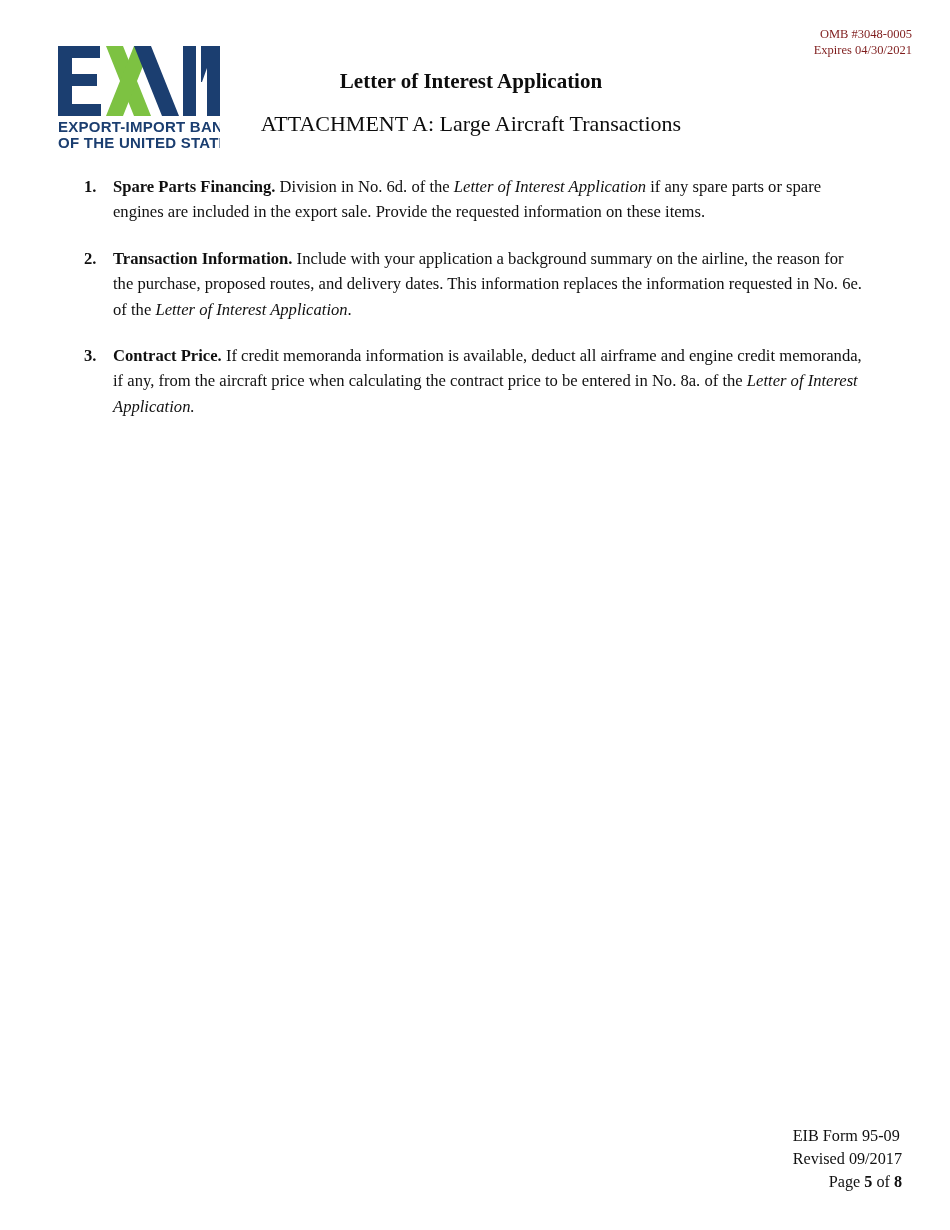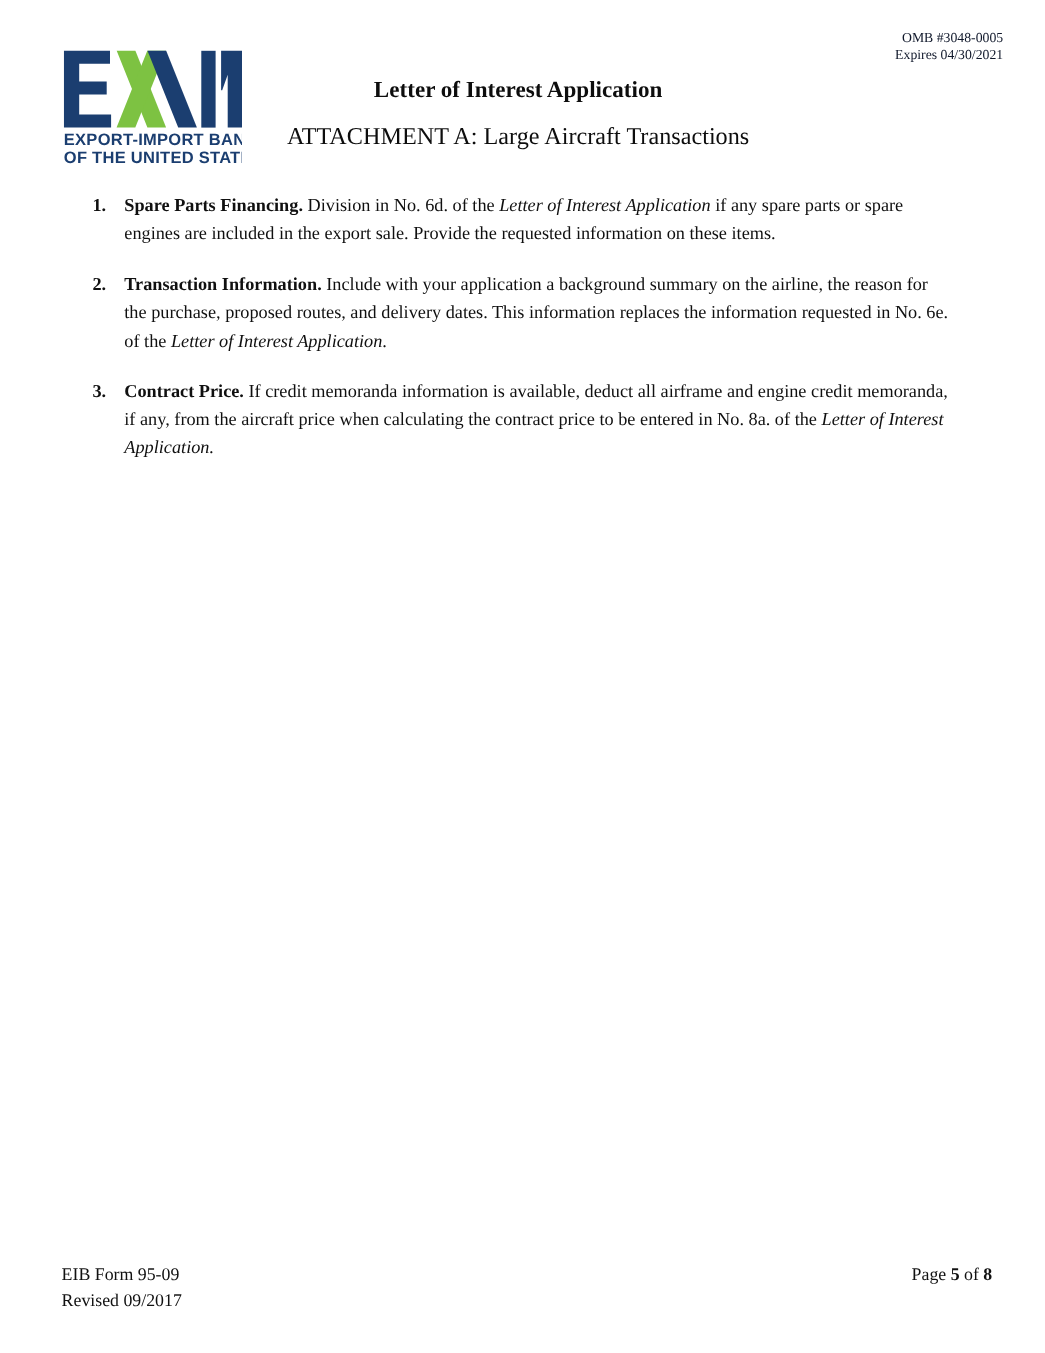--- a/index.html
+++ b/index.html
@@ -21,21 +21,21 @@
 
   
   .omb-block {
     position: absolute;
     top: 26px;
     right: 38px;
     text-align: right;
     font-family: "Liberation Serif", "DejaVu Serif", serif;
     font-size: 12.5px;
     line-height: 1.28;
-    color: #0f172a;
+    color: #7f1d1d;
     white-space: nowrap;
   }
 
   
   .logo {
     position: absolute;
     left: 58px;
     top: 46px;
     width: 162px;
     height: 104px;
@@ -117,25 +117,26 @@
     color: #0d0d0d;
   }
 
   
   .footer {
     position: absolute;
     left: 56px;
     right: 48px;
     bottom: 36px;
     display: flex;
-    align-items: flex-start;
+    align-items: flex-end;
     justify-content: space-between;
     font-size: 16.2px;
     line-height: 1.42;
     color: #111111;
+    flex-direction: column;
   }
   .footer-left { text-align: left; white-space: nowrap; }
   .footer-right { text-align: right; white-space: nowrap; }
   .footer-right b { font-weight: 700; }
 </style>
 </head>
 <body>
 
 <div class="page">
 

